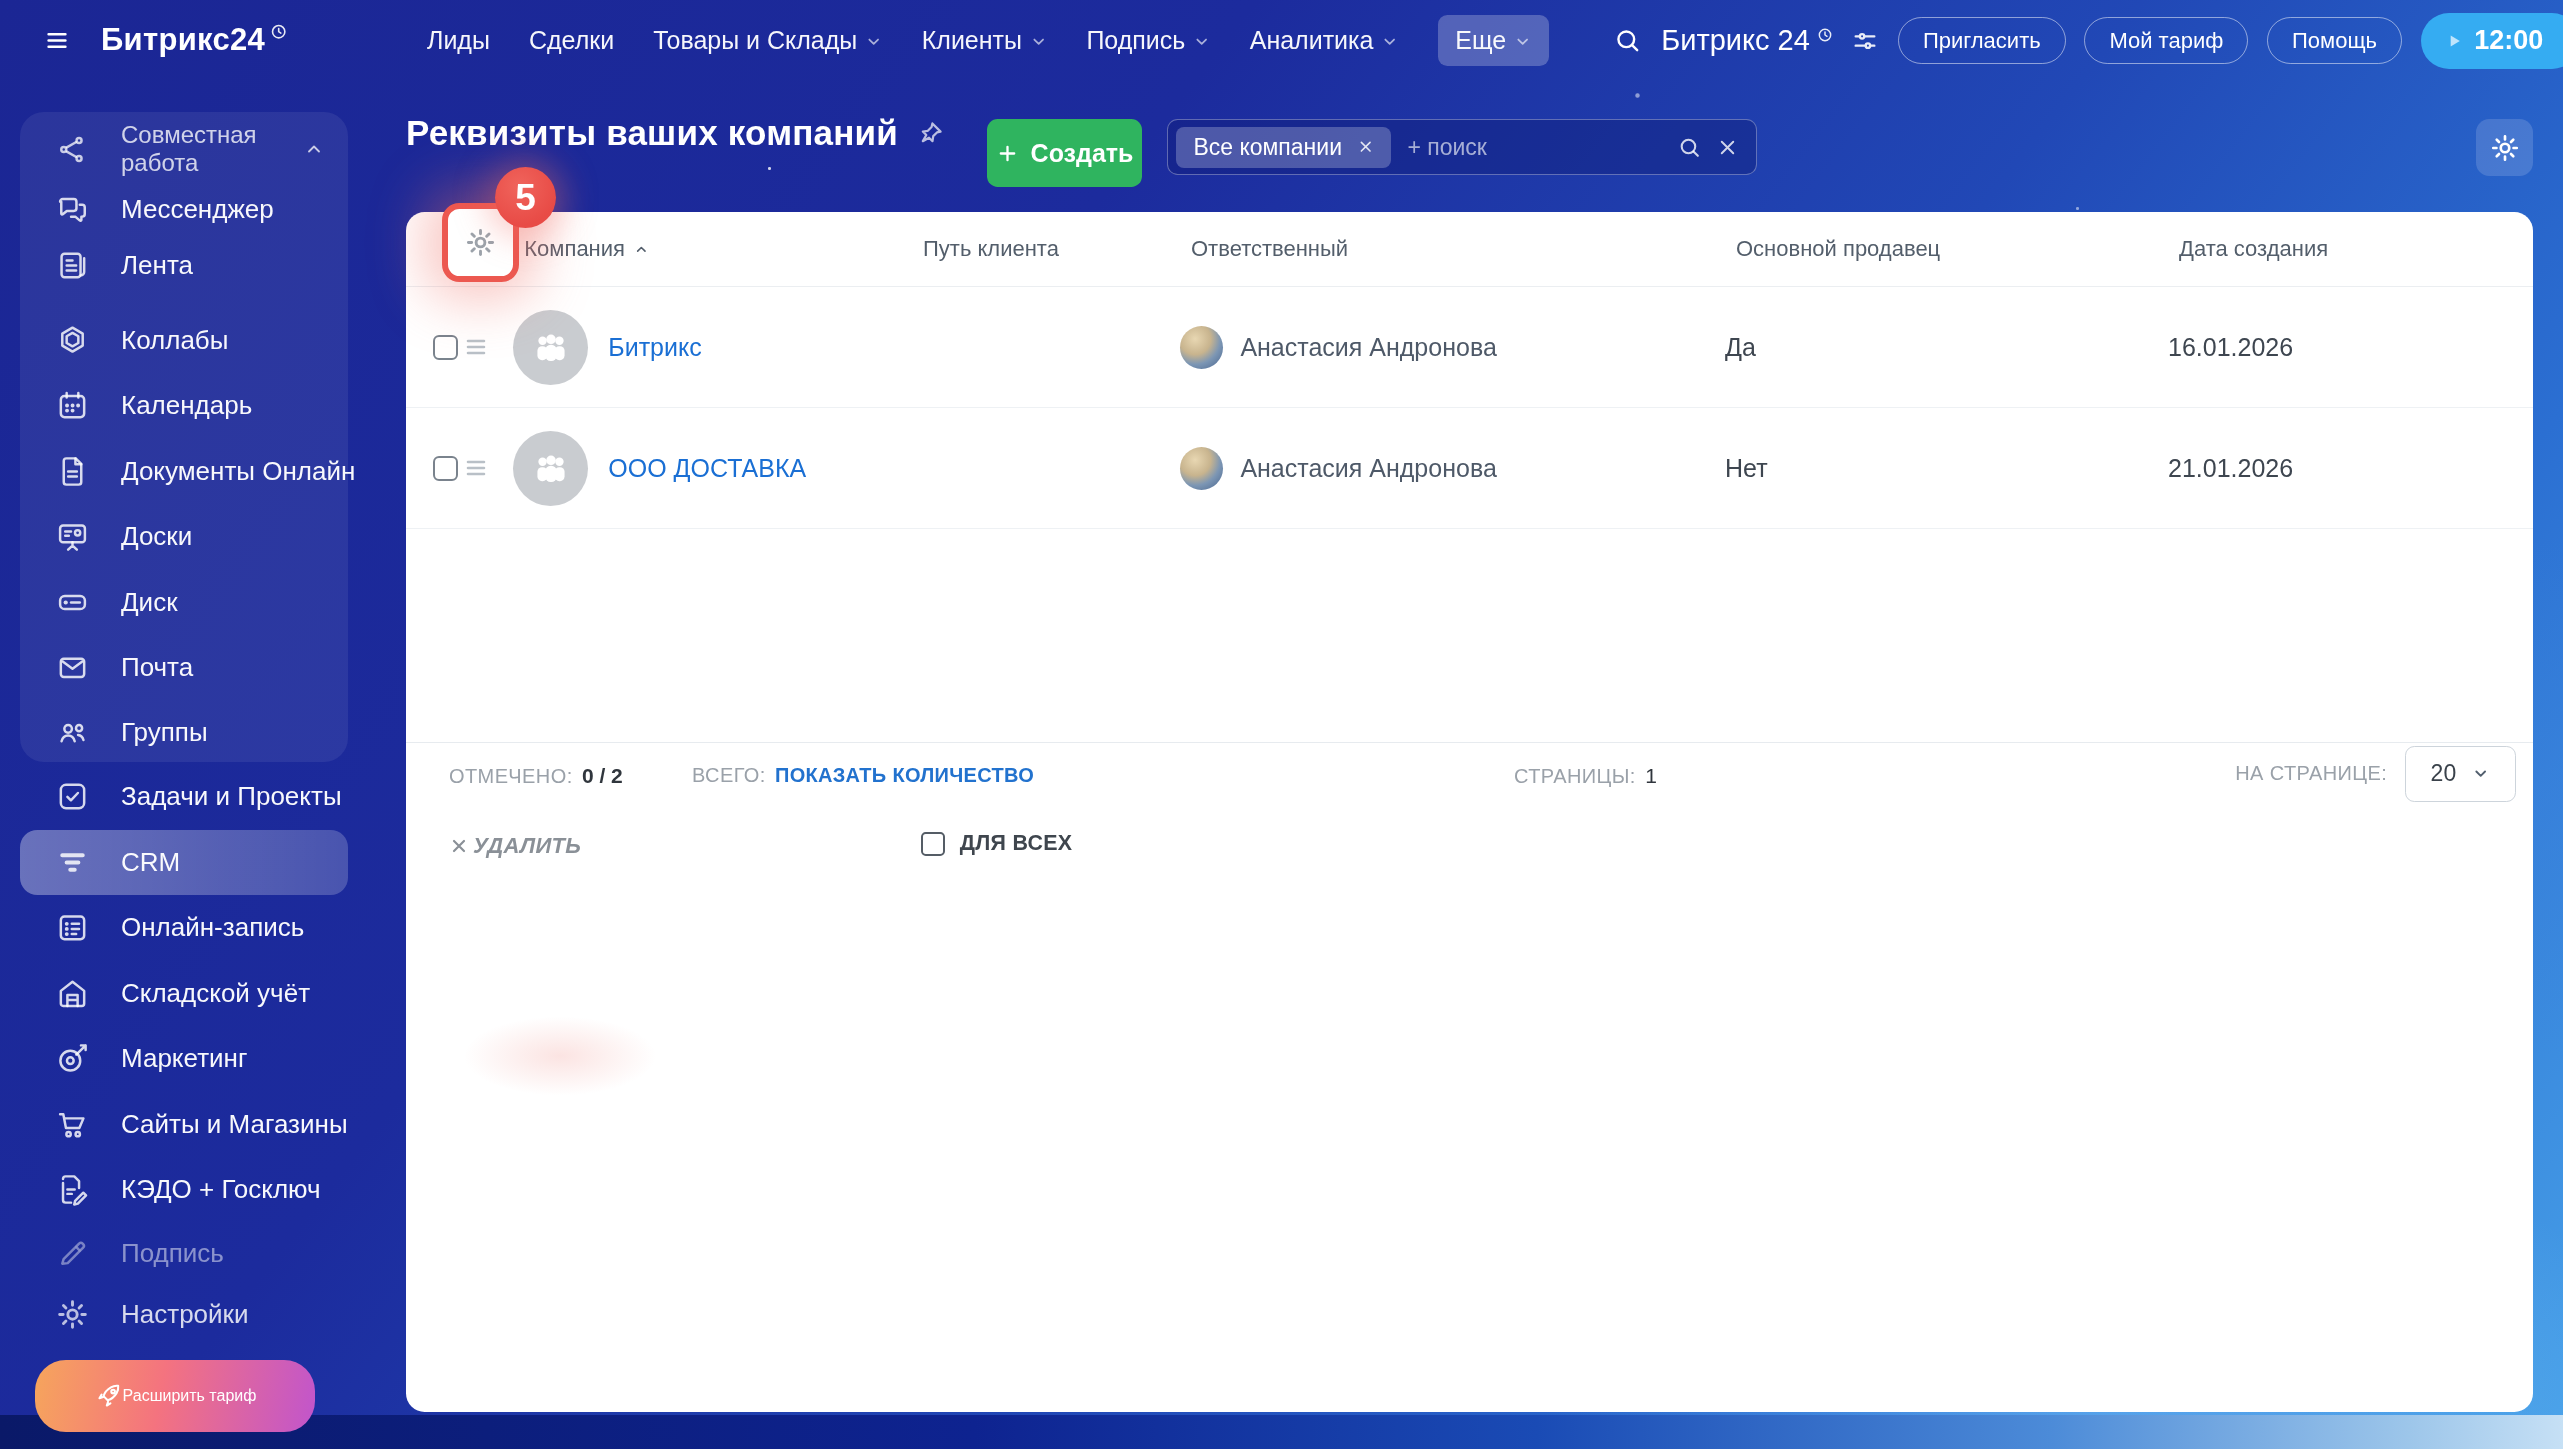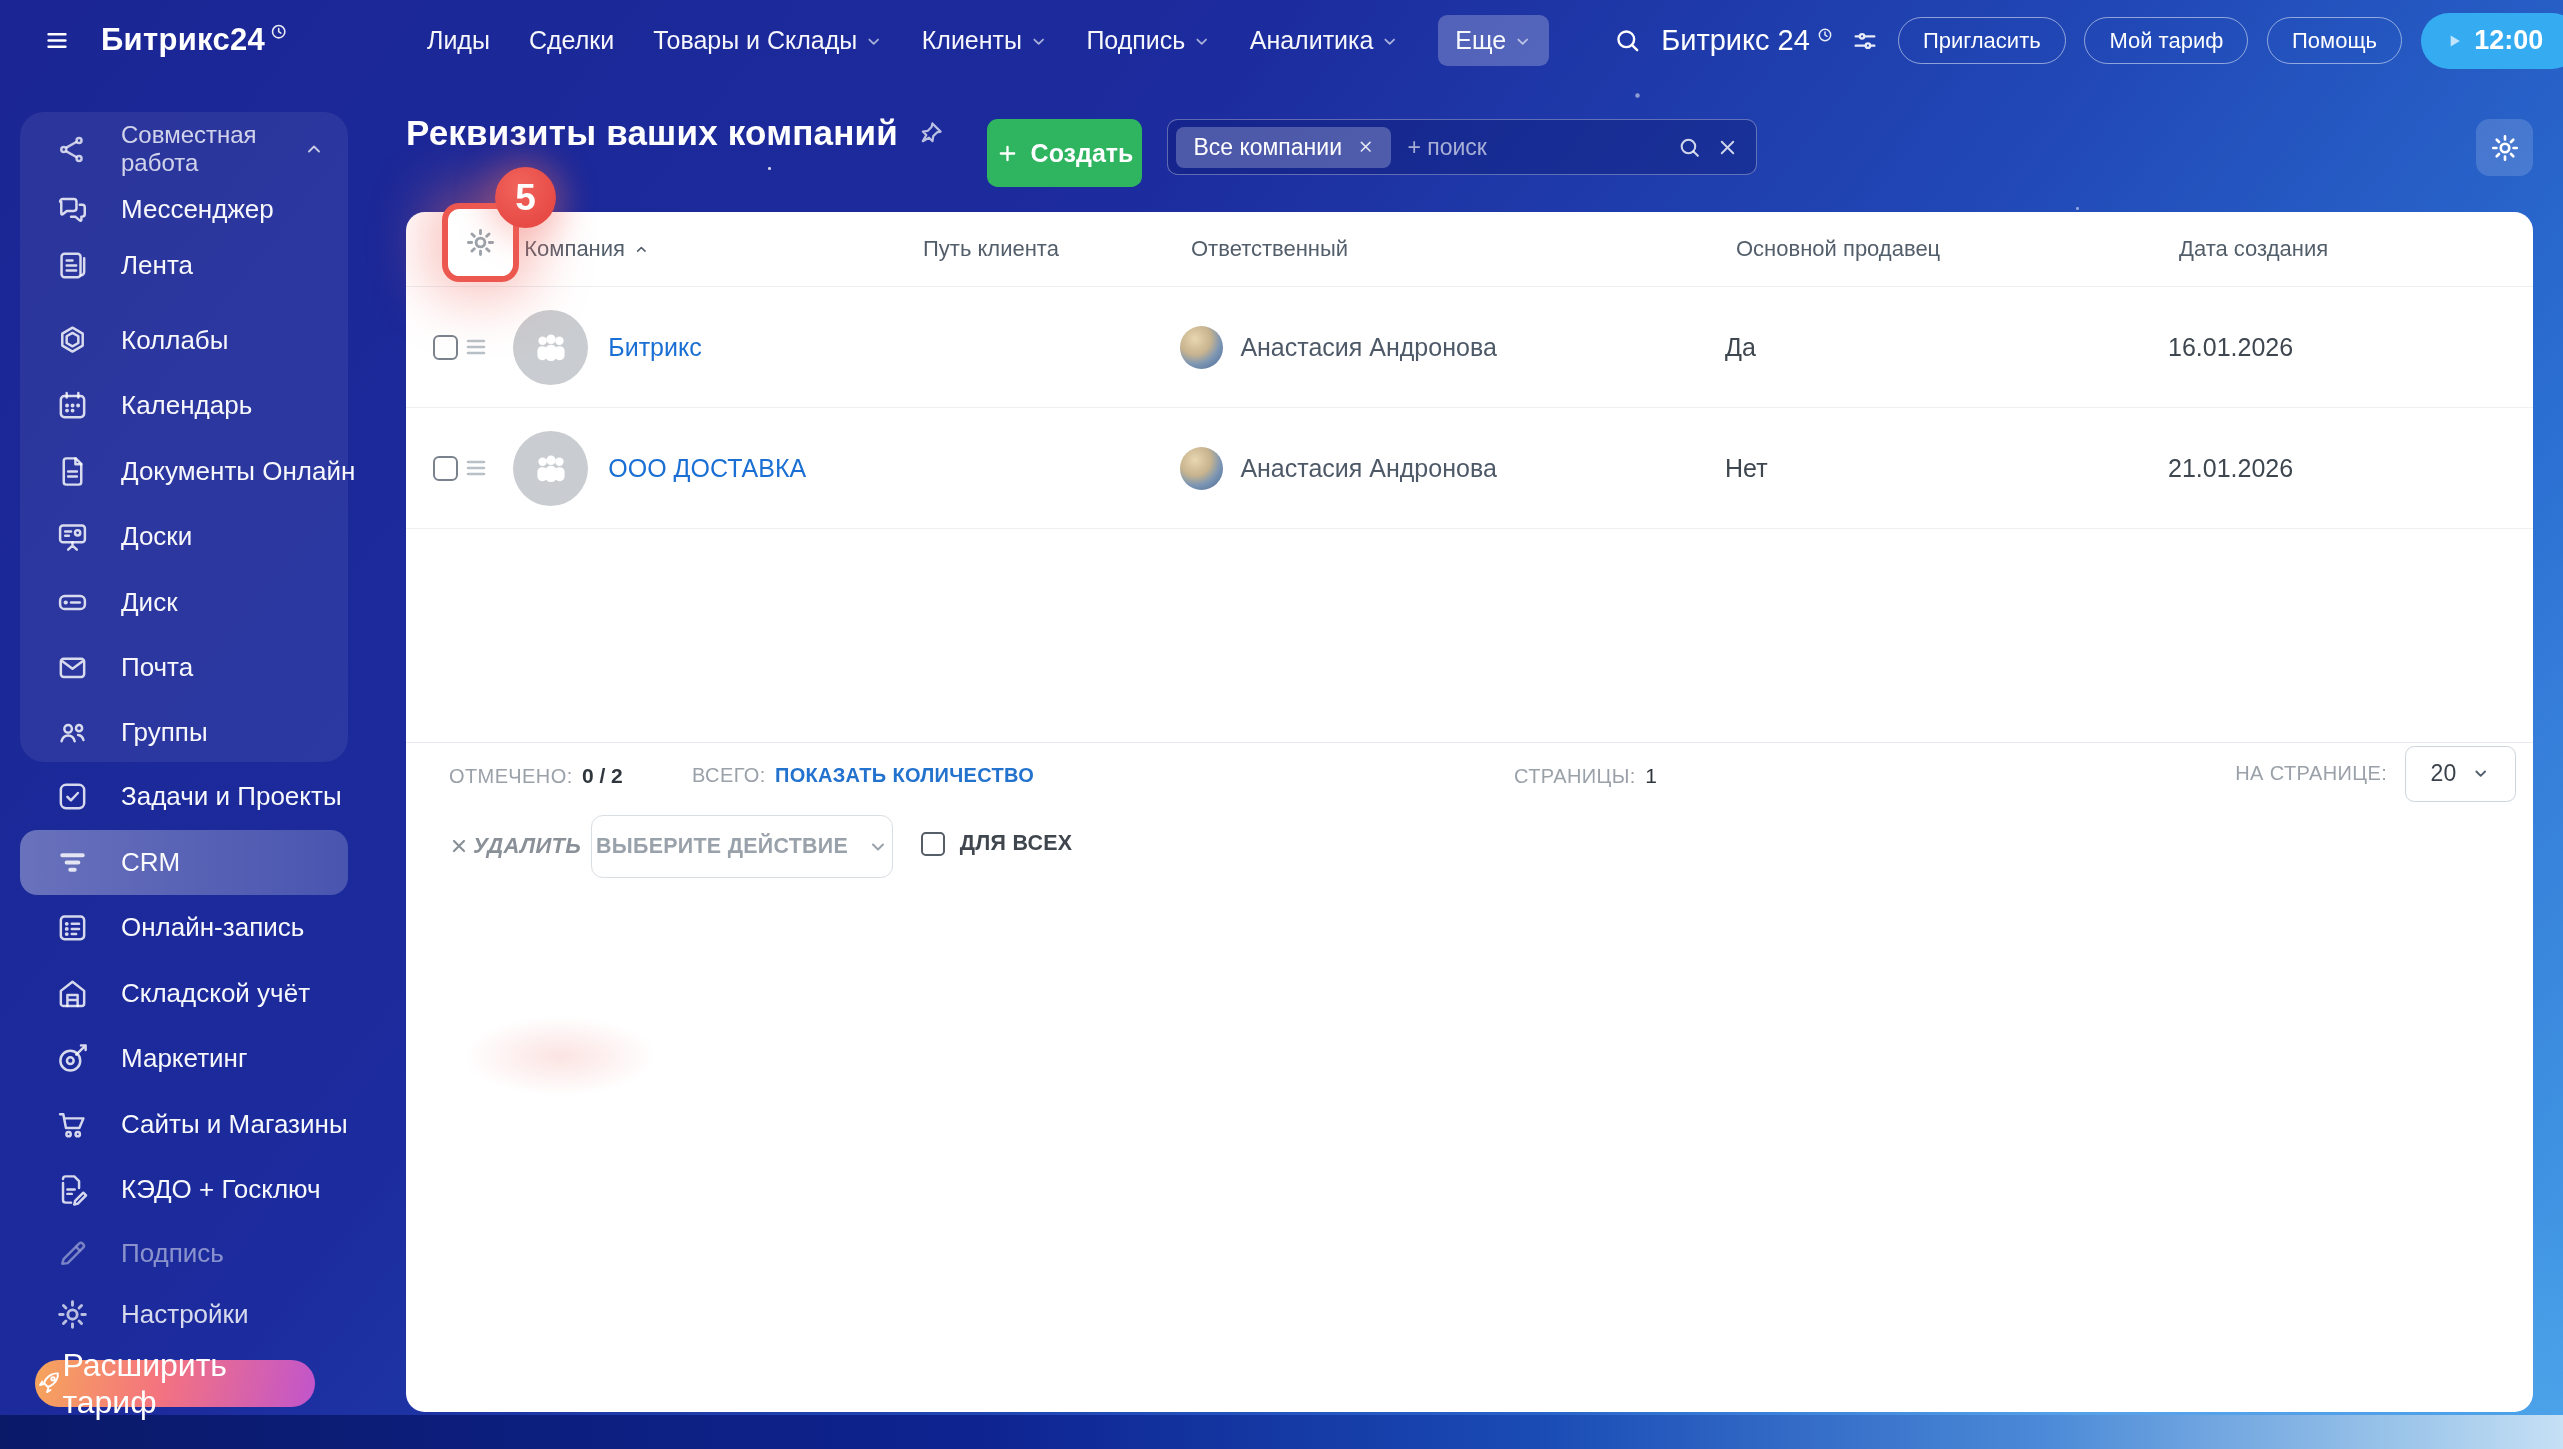--- a/index.html
+++ b/index.html
@@ -49,23 +49,23 @@
   .group-head { position:absolute; left:20px; top:40px; width:328px; height:56px; display:flex; align-items:center; padding:0 24px 0 35px; cursor:pointer; }
   .group-head .gicon { width:35px; height:35px; color:rgba(255,255,255,.75); }
   .group-head .gtitle { margin-left:31px; font-size:24px; color:rgba(255,255,255,.78); flex:1; }
   .group-head .chev-up { width:20px; height:20px; color:rgba(255,255,255,.75); }
   .sb-item { position:absolute; left:20px; width:328px; height:65px; display:flex; align-items:center; padding-left:35px; cursor:pointer; border-radius:17.4px; }
   .sb-item .sicon { width:35px; height:35px; color:rgba(255,255,255,.82); flex:0 0 auto; }
   .sb-item .slabel { margin-left:31px; font-size:26px; color:rgba(255,255,255,.97); white-space:nowrap; }
   .sb-item.active { background:linear-gradient(90deg,rgba(255,255,255,.34),rgba(255,255,255,.20)); }
   .sb-item.faded { opacity:.5; }
   .sb-item.dim { opacity:.85; }
-  .upgrade { position:absolute; left:35px; top:1279px; width:280px; height:47px; border-radius:31px;
+  .upgrade { position:absolute; left:35px; top:1279px; width:280px; height:72px; border-radius:31px;
     background:linear-gradient(100deg,#F6A55C 0%,#F4737F 45%,#C155CC 100%);
-    display:flex; align-items:center; justify-content:center; gap:0; font-size:32px; color:#fff; cursor:pointer; }
+    display:flex; align-items:center; justify-content:center; gap:0; font-size:16px; color:#fff; cursor:pointer; }
   .upgrade .ricon { width:29px; height:29px; }
 
   
   .page-title-row { position:absolute; left:406px; top:113px; display:flex; align-items:center; color:#fff; }
   .page-title { font-size:35px; font-weight:700; letter-spacing:0.2px; }
   .pin { width:28px; height:28px; margin-left:18.7px; color:rgba(255,255,255,.7); cursor:pointer; }
   .create-btn { position:absolute; left:987px; top:119px; width:155px; height:68px; background:#2FB45F; border-radius:10.7px;
     display:flex; align-items:center; justify-content:center; gap:12px; color:#fff; font-size:25px; font-weight:600; cursor:pointer; }
   .create-btn .plus { width:23px; height:23px; }
   .filterbar { position:absolute; left:1167px; top:119px; width:590px; height:56px; border-radius:10.7px;
@@ -541,26 +541,20 @@
       </div>
     </div>
 
     <div class="actionbar">
       <div class="act-delete">
         <svg class="i x" viewBox="0 0 24 24">
             <path d="m6 6 12 12M18 6 6 18"></path>
           </svg>
         <span>УДАЛИТЬ</span>
       </div>
-      <div class="act-select">
-        <span>ВЫБЕРИТЕ ДЕЙСТВИЕ</span>
-        <svg class="i chev" viewBox="0 0 24 24" style="stroke-width:2.4">
-            <path d="m6 9 6 6 6-6"></path>
-          </svg>
-      </div>
       <div class="act-forall">
         <div class="checkbox"></div>
         <span class="lbl">ДЛЯ ВСЕХ</span>
       </div>
     </div>
 
     <div class="glow-spot"></div>
   </div>
 </div>
 

